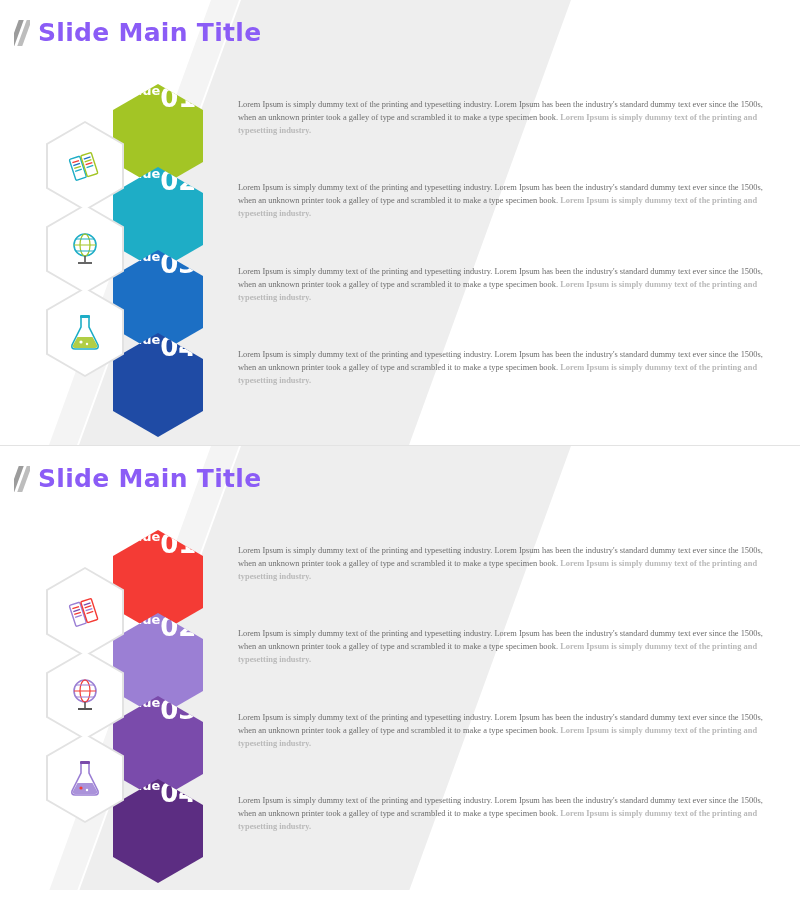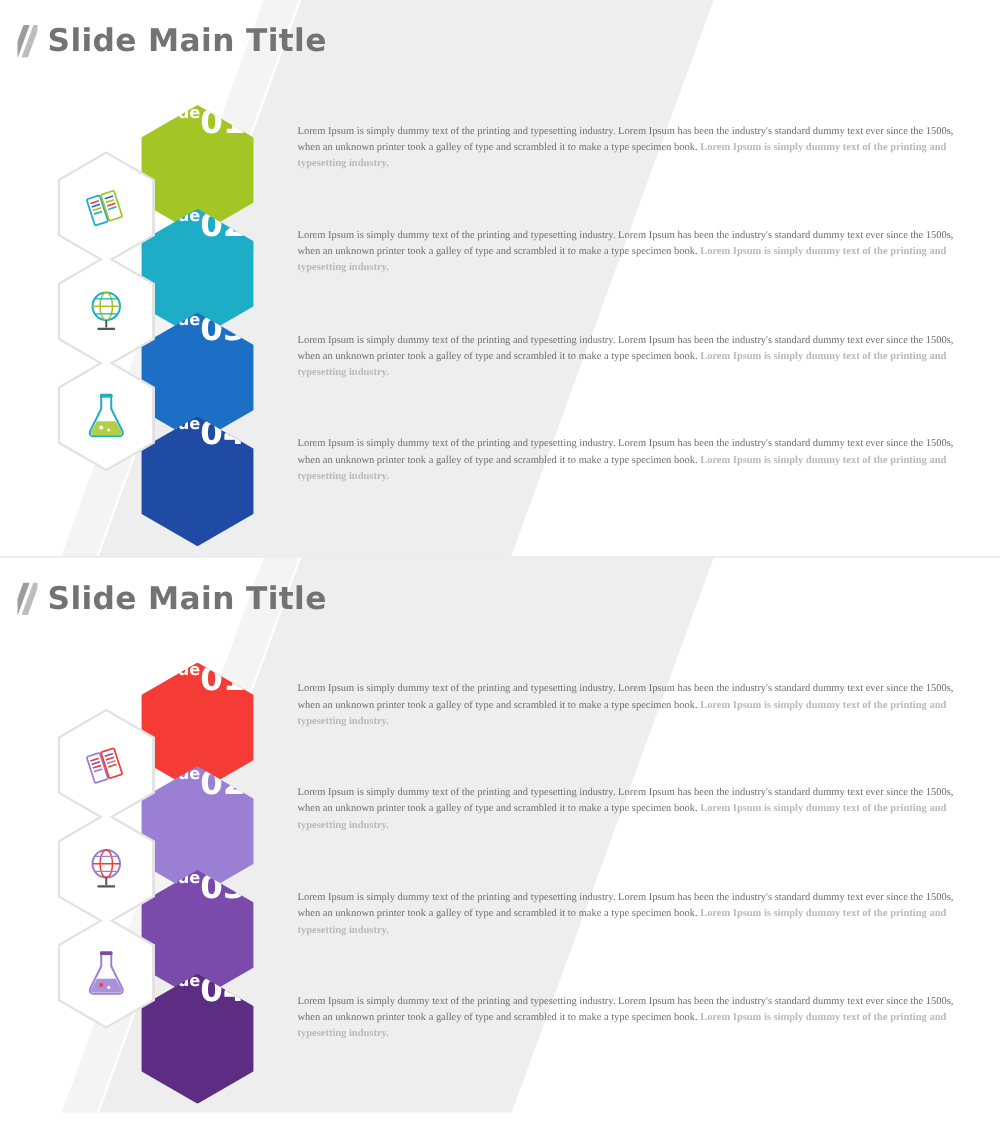--- a/index.html
+++ b/index.html
@@ -58,21 +58,21 @@
     position: absolute;
     top: 0; height: 26px; width: 5px;
     background: #9c9c9c;
     transform: skewX(-20deg);
   }
   .title-mark i.a { left: 0px; }
   .title-mark i.b { left: 8px; background: #bdbdbd; }
   .slide-title {
     font-size: 25px;
     font-weight: bold;
-    color: #737373;
+    color: #8b5cf6;
     letter-spacing: 0.3px;
     font-family: "DejaVu Sans", sans-serif;
   }
   .hex {
     position: absolute;
     width: 90px; height: 104px;
     clip-path: polygon(50% 0%, 100% 25%, 100% 75%, 50% 100%, 0% 75%, 0% 25%);
     display: flex; flex-direction: row;
     justify-content: center;
     color: #ffffff;

